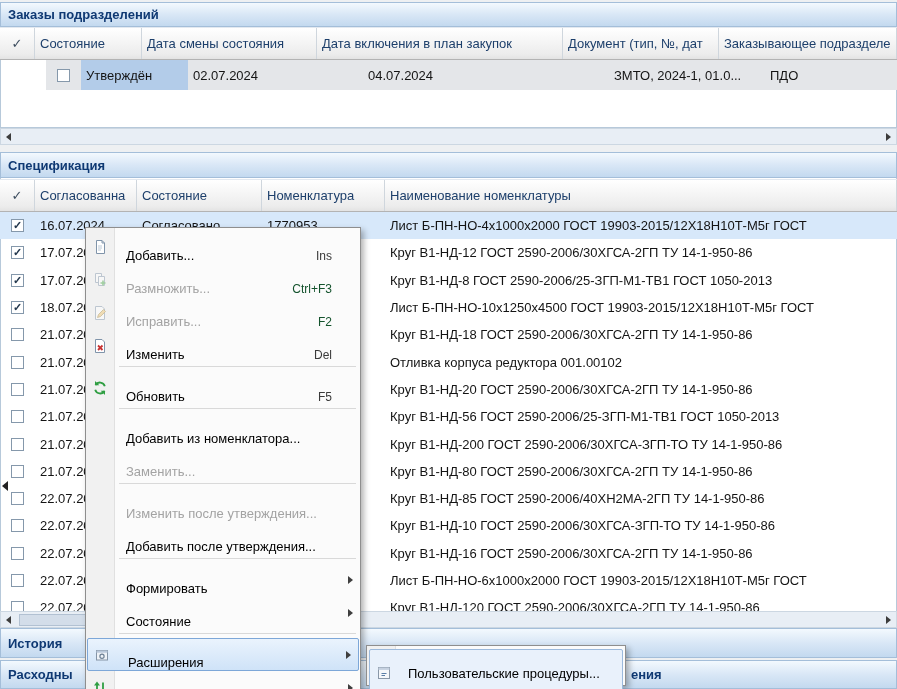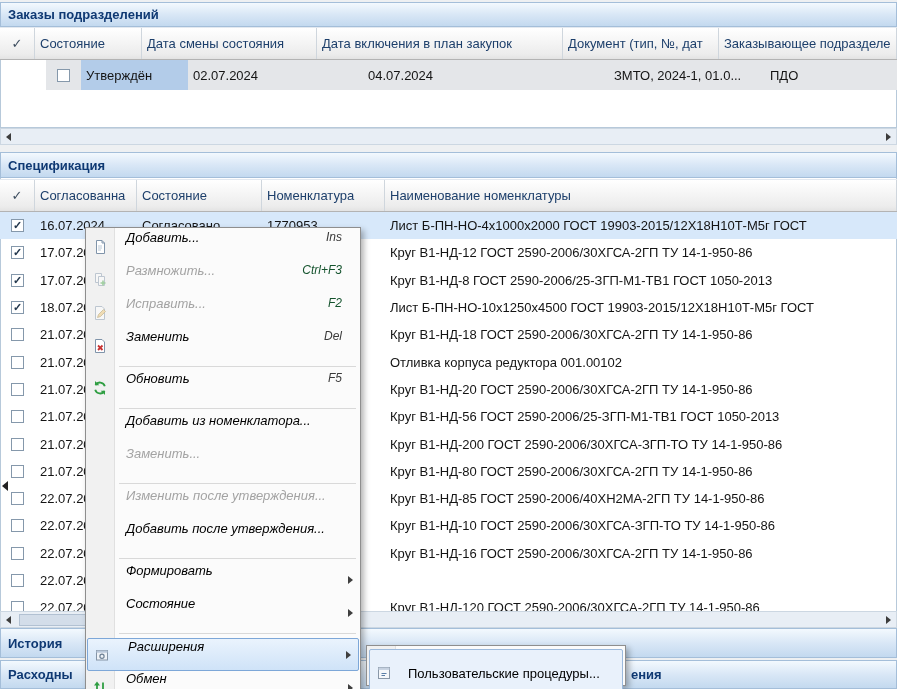--- a/index.html
+++ b/index.html
@@ -30,21 +30,21 @@
   .hscroll{position:absolute;left:0;width:897px;height:17px;background:#e8eef5;border:1px solid #ccd7e2;}
   .scroll-thumb{position:absolute;top:2px;height:12px;background:#d3dde9;border:1px solid #b2c1d2;}
   .tri-left{width:0;height:0;border-top:4px solid transparent;border-bottom:4px solid transparent;border-right:5px solid #3c3c3c;}
   .tri-right{width:0;height:0;border-top:4px solid transparent;border-bottom:4px solid transparent;border-left:5px solid #3c3c3c;}
 
   .menu{position:absolute;left:85px;top:227px;width:276px;background:#fbfbfb;
     border:1px solid #8e8e8e;box-shadow:3px 3px 6px rgba(0,0,0,.3);z-index:100;padding:2px 0;}
   .menu-gutter{position:absolute;left:0;top:0;bottom:0;width:29px;background:#f1f1f1;border-right:1px solid #e0e0e0;}
   .submenu{position:absolute;left:366px;top:645px;width:260px;height:41px;background:#fbfbfb;
     border:1px solid #8e8e8e;box-shadow:3px 3px 6px rgba(0,0,0,.3);z-index:120;padding:2px 0;}
-  .menu-item{position:relative;height:33px;display:flex;align-items:flex-start;font-size:13px;color:#000;padding-right:10px;font-style:italic;}
+  .menu-item{position:relative;height:33px;display:flex;align-items:flex-end;font-size:13px;color:#000;padding-right:20px;}
   .menu-item .mi-label{margin-left:40px;}
   .menu-item.disabled{color:#a3a3a3;}
   .menu-item.disabled .mi-icon{opacity:.45;}
   .menu-item.disabled .mi-shortcut{color:#14532d;}
   .menu-item.highlight{background:linear-gradient(#eaf3fd,#cfe3f8);border:1px solid #7da7d8;border-radius:2px;margin:0 1px;}
   .mi-shortcut{margin-left:auto;font-size:12px;color:#3a3a3a;padding-right:8px;}
   .mi-arrow{position:absolute;right:7px;top:50%;margin-top:-4px;width:0;height:0;
     border-left:5px solid #3f3f3f;border-top:4px solid transparent;border-bottom:4px solid transparent;}
   .menu-sep{height:1px;background:#d9d9d9;margin:4px 4px 4px 33px;}
   .mi-icon{position:absolute;left:6px;top:50%;margin-top:-8px;width:16px;height:16px;}
@@ -215,20 +215,21 @@
         <div class="cell" style="width: 123px;"></div>
         <div class="cell" style="width: 512px;">Круг В1-НД-16 ГОСТ 2590-2006/30ХГСА-2ГП ТУ 14-1-950-86</div>
       </div>
       <div class="row" style="top: 354.9px; height: 27.3px;">
         <div class="cell" style="width: 35px; justify-content: center; padding: 0px;">
           <div class="checkbox"></div>
         </div>
         <div class="cell" style="width: 102px;">22.07.2024</div>
         <div class="cell" style="width: 125px;"></div>
         <div class="cell" style="width: 123px;"></div>
+        <div class="cell" style="width: 512px;">Лист Б-ПН-НО-6х1000х2000 ГОСТ 19903-2015/12Х18Н10Т-М5г ГОСТ</div>
       </div>
       <div class="row" style="top: 382.2px; height: 27.3px;">
         <div class="cell" style="width: 35px; justify-content: center; padding: 0px;">
           <div class="checkbox"></div>
         </div>
         <div class="cell" style="width: 102px;">22.07.2024</div>
         <div class="cell" style="width: 125px;"></div>
         <div class="cell" style="width: 123px;"></div>
         <div class="cell" style="width: 512px;">Круг В1-НД-120 ГОСТ 2590-2006/30ХГСА-2ГП ТУ 14-1-950-86</div>
       </div>
@@ -284,21 +285,21 @@
           <span class="mi-label">Исправить...</span>
           <span class="mi-shortcut">F2</span>
         </div>
         <div class="menu-item">
           <span class="mi-icon">
             <svg viewBox="0 0 16 16">
               <path d="M3.5 1.5h6.5l2.5 2.5v10.5h-9z" fill="#ffffff" stroke="#8094aa"></path>
               <path d="M6 7.5l4.5 4.5M10.5 7.5L6 12" stroke="#c83232" stroke-width="1.8"></path>
             </svg>
           </span>
-          <span class="mi-label">Заменить</span>
+          <span class="mi-label">Изменить</span>
           <span class="mi-shortcut">Del</span>
         </div>
         <div class="menu-sep"></div>
         <div class="menu-item">
           <span class="mi-icon">
             <svg viewBox="0 0 16 16">
               <path d="M12.8 6.2A5.2 5.2 0 0 0 3.4 5" fill="none" stroke="#2f9e42" stroke-width="1.8"></path>
               <path d="M3 1v4.3h4.3z" fill="#2f9e42"></path>
               <path d="M3.2 9.8A5.2 5.2 0 0 0 12.6 11" fill="none" stroke="#2f9e42" stroke-width="1.8"></path>
               <path d="M13 15v-4.3H8.7z" fill="#2f9e42"></path>

